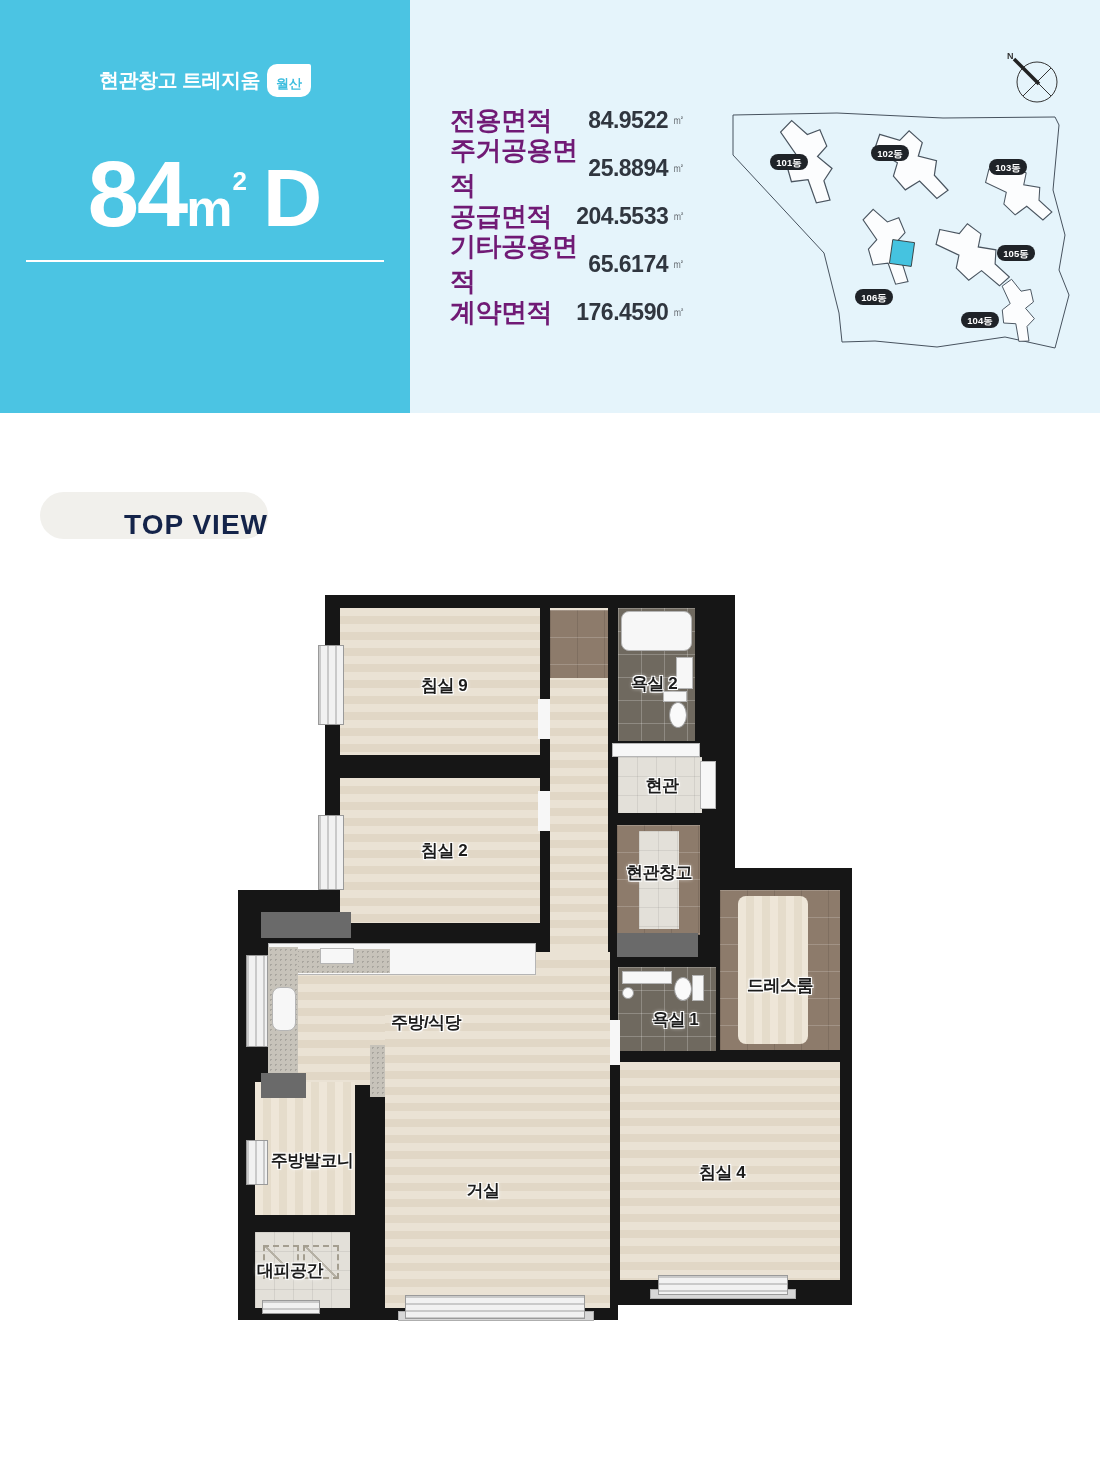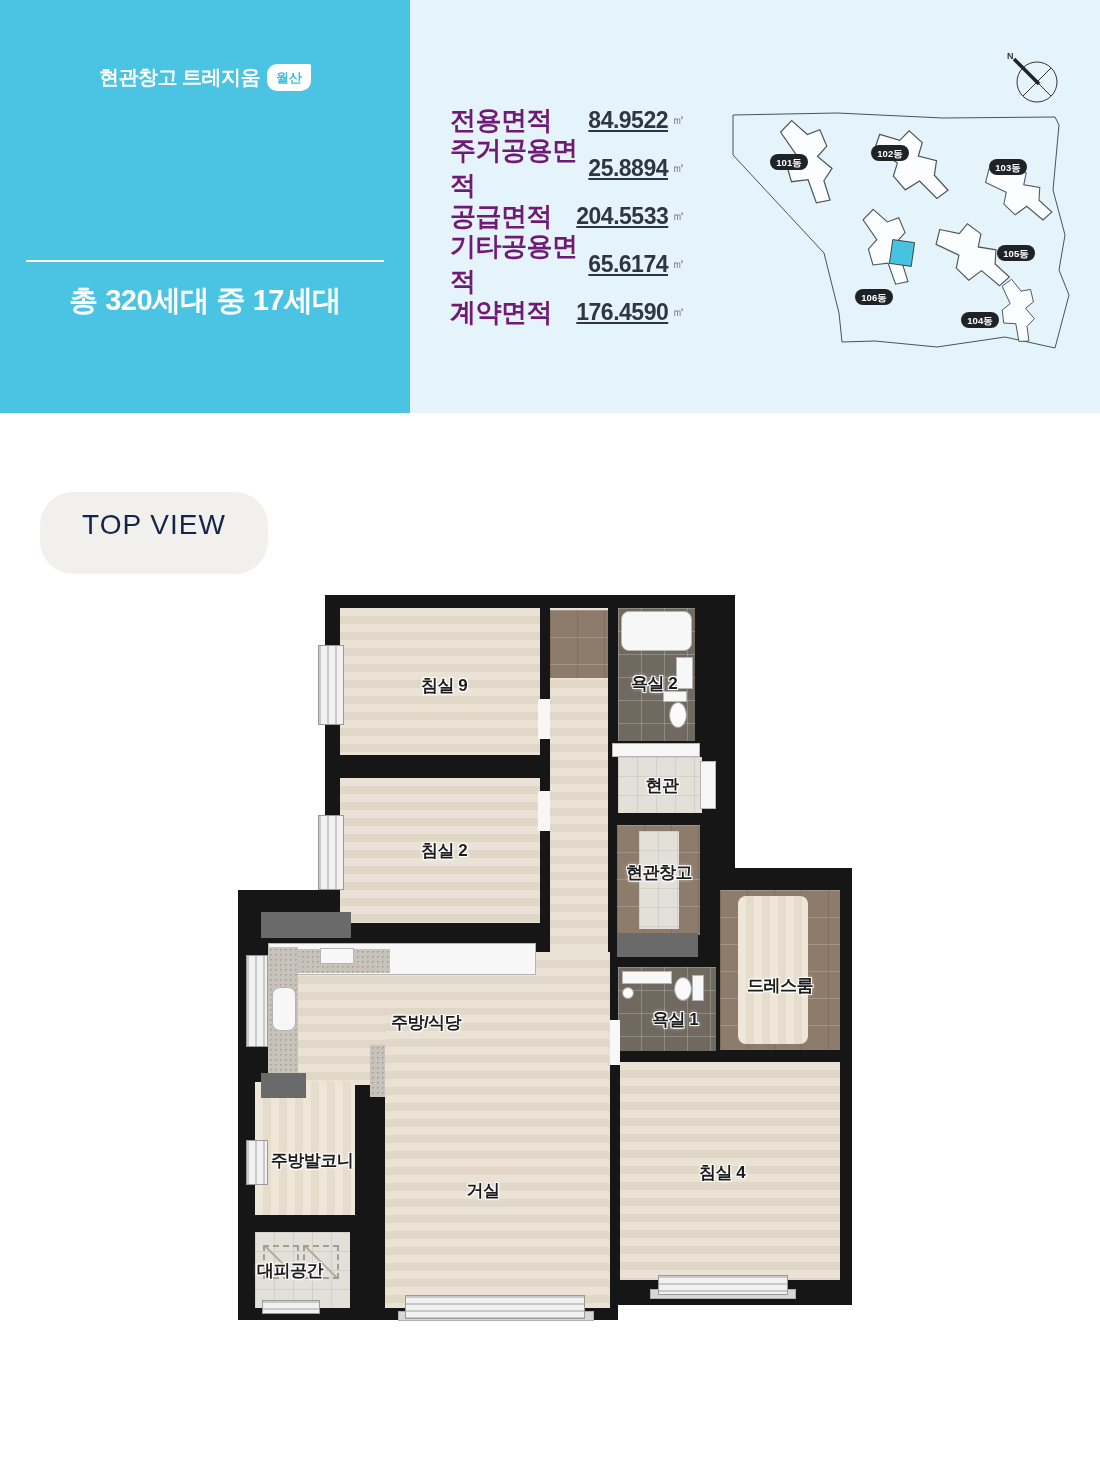--- a/index.html
+++ b/index.html
@@ -8,55 +8,55 @@
          font-family:"Liberation Sans","DejaVu Sans",sans-serif; }
   .abs { position:absolute; }
 
   
   .hero-left { left:0; top:0; width:410px; height:413px; background:#4bc4e3; }
   .hero-right { left:410px; top:0; width:690px; height:413px; background:#e5f4fb; }
 
   .brand-row { top:64px; left:0; width:100%; text-align:center; color:#fff; }
   .brand { font-size:20px; font-weight:700; letter-spacing:-0.5px; vertical-align:middle; }
   .brand-badge { display:inline-block; margin-left:7px; background:#ffffff; color:#3fbedf;
-    font-size:13px; font-weight:700; padding:5px 9px 4px; border-radius:10px 2px 10px 10px;
+    font-size:13px; font-weight:700; padding:11px 9px 4px; border-radius:10px 2px 10px 10px;
     vertical-align:middle; }
   .unit-type { top:142px; left:0; width:100%; text-align:center; color:#fff; white-space:nowrap; }
   .n84 { font-size:92px; font-weight:600; letter-spacing:-2px; }
   .mu  { font-size:52px; font-weight:600; }
   .sq  { font-size:26px; font-weight:600; position:relative; top:-36px; }
   .dl  { font-size:82px; font-weight:600; margin-left:16px; }
   .hero-divider { top:260px; left:26px; width:358px; height:2px; background:#ffffff; }
   .household { top:281px; left:0; width:100%; text-align:center; color:#fff;
     font-size:29px; font-weight:600; letter-spacing:-0.5px; }
 
   
   .area-table { left:40px; top:96px; width:238px; }
   .area-row { display:flex; align-items:center; height:48px; }
   .al { display:inline-block; width:128px; font-size:26px; font-weight:700; color:#701a75;
         text-align:justify; text-align-last:justify; letter-spacing:-0.5px; }
   .av { flex:1; text-align:right; font-size:23px; font-weight:600; color:#30363f;
-        letter-spacing:-0.5px;text-decoration:underline; }
+        letter-spacing:-0.5px; }
   .au { font-size:13px; color:#6a7076; margin-left:4px; width:16px; }
 
   
   .site-svg { left:315px; top:40px; }
   .bld { fill:#fcfdfe; stroke:#4a5560; stroke-width:1.1; }
   .bnd { fill:none; stroke:#47525e; stroke-width:1; }
   .pill-rect { fill:#1f2328; }
   .pill-text { fill:#ffffff; font-size:9.5px; font-weight:700; text-anchor:middle;
                font-family:"Liberation Sans","DejaVu Sans",sans-serif; }
   .compass-line { stroke:#333; stroke-width:1; }
   .compass-n { fill:#333; font-size:9px; font-weight:700;
                font-family:"Liberation Sans","DejaVu Sans",sans-serif; }
 
   
-  .topview { left:40px; top:492px; width:228px; height:82px; background:#f1f0ec;
-    border-radius:33px; color:#14244a; font-size:28px; font-weight:400;
-    letter-spacing:1px; text-align:center; line-height:66px; }
+  .topview { left:40px; top:492px; width:228px; height:47px; background:#f1f0ec;
+    border-radius:33px; color:#14244a; font-size:28px; font-weight:700;
+    letter-spacing:1px; text-align:right; line-height:66px; }
 
   
   #fp { left:230px; top:595px; width:622px; height:730px; }
   #fp > div { position:absolute; }
   .fb { background:#161616; }
   .wh { background-color:#e7dfd1;
         background-image:repeating-linear-gradient(180deg,#eae2d4 0 8px,#e1d7c6 8px 16px),
         repeating-linear-gradient(90deg,rgba(255,255,255,0.25) 0 1px,transparent 1px 46px); }
   .wv { background-color:#ece4d6;
         background-image:repeating-linear-gradient(90deg,#eee6d8 0 8px,#e5dccb 8px 16px); }
@@ -87,22 +87,24 @@
     transform:translate(-50%,-50%); letter-spacing:-0.5px; z-index:6;
     text-shadow:-1px -1px 0 #fff,1px -1px 0 #fff,-1px 1px 0 #fff,1px 1px 0 #fff,0 0 4px #fff; }
 </style>
 </head>
 <body>
 
 <div class="abs hero-left">
   <div class="abs brand-row">
     <span class="brand">현관창고 트레지움</span><span class="brand-badge">월산</span>
   </div>
+  <div class="abs unit-type">
+    <span class="n84">84</span><span class="mu">m</span><span class="sq">2</span><span class="dl">D</span>
+  </div>
   <div class="abs hero-divider"></div>
-  <div class="abs household">총 320세대 중 17세대</div>
 </div>
 
 <div class="abs hero-right">
   <div class="abs area-table">
     <div class="area-row">
       <span class="al">전용면적</span>
       <span class="av">84.9522</span>
       <span class="au">㎡</span>
     </div>
     <div class="area-row">

